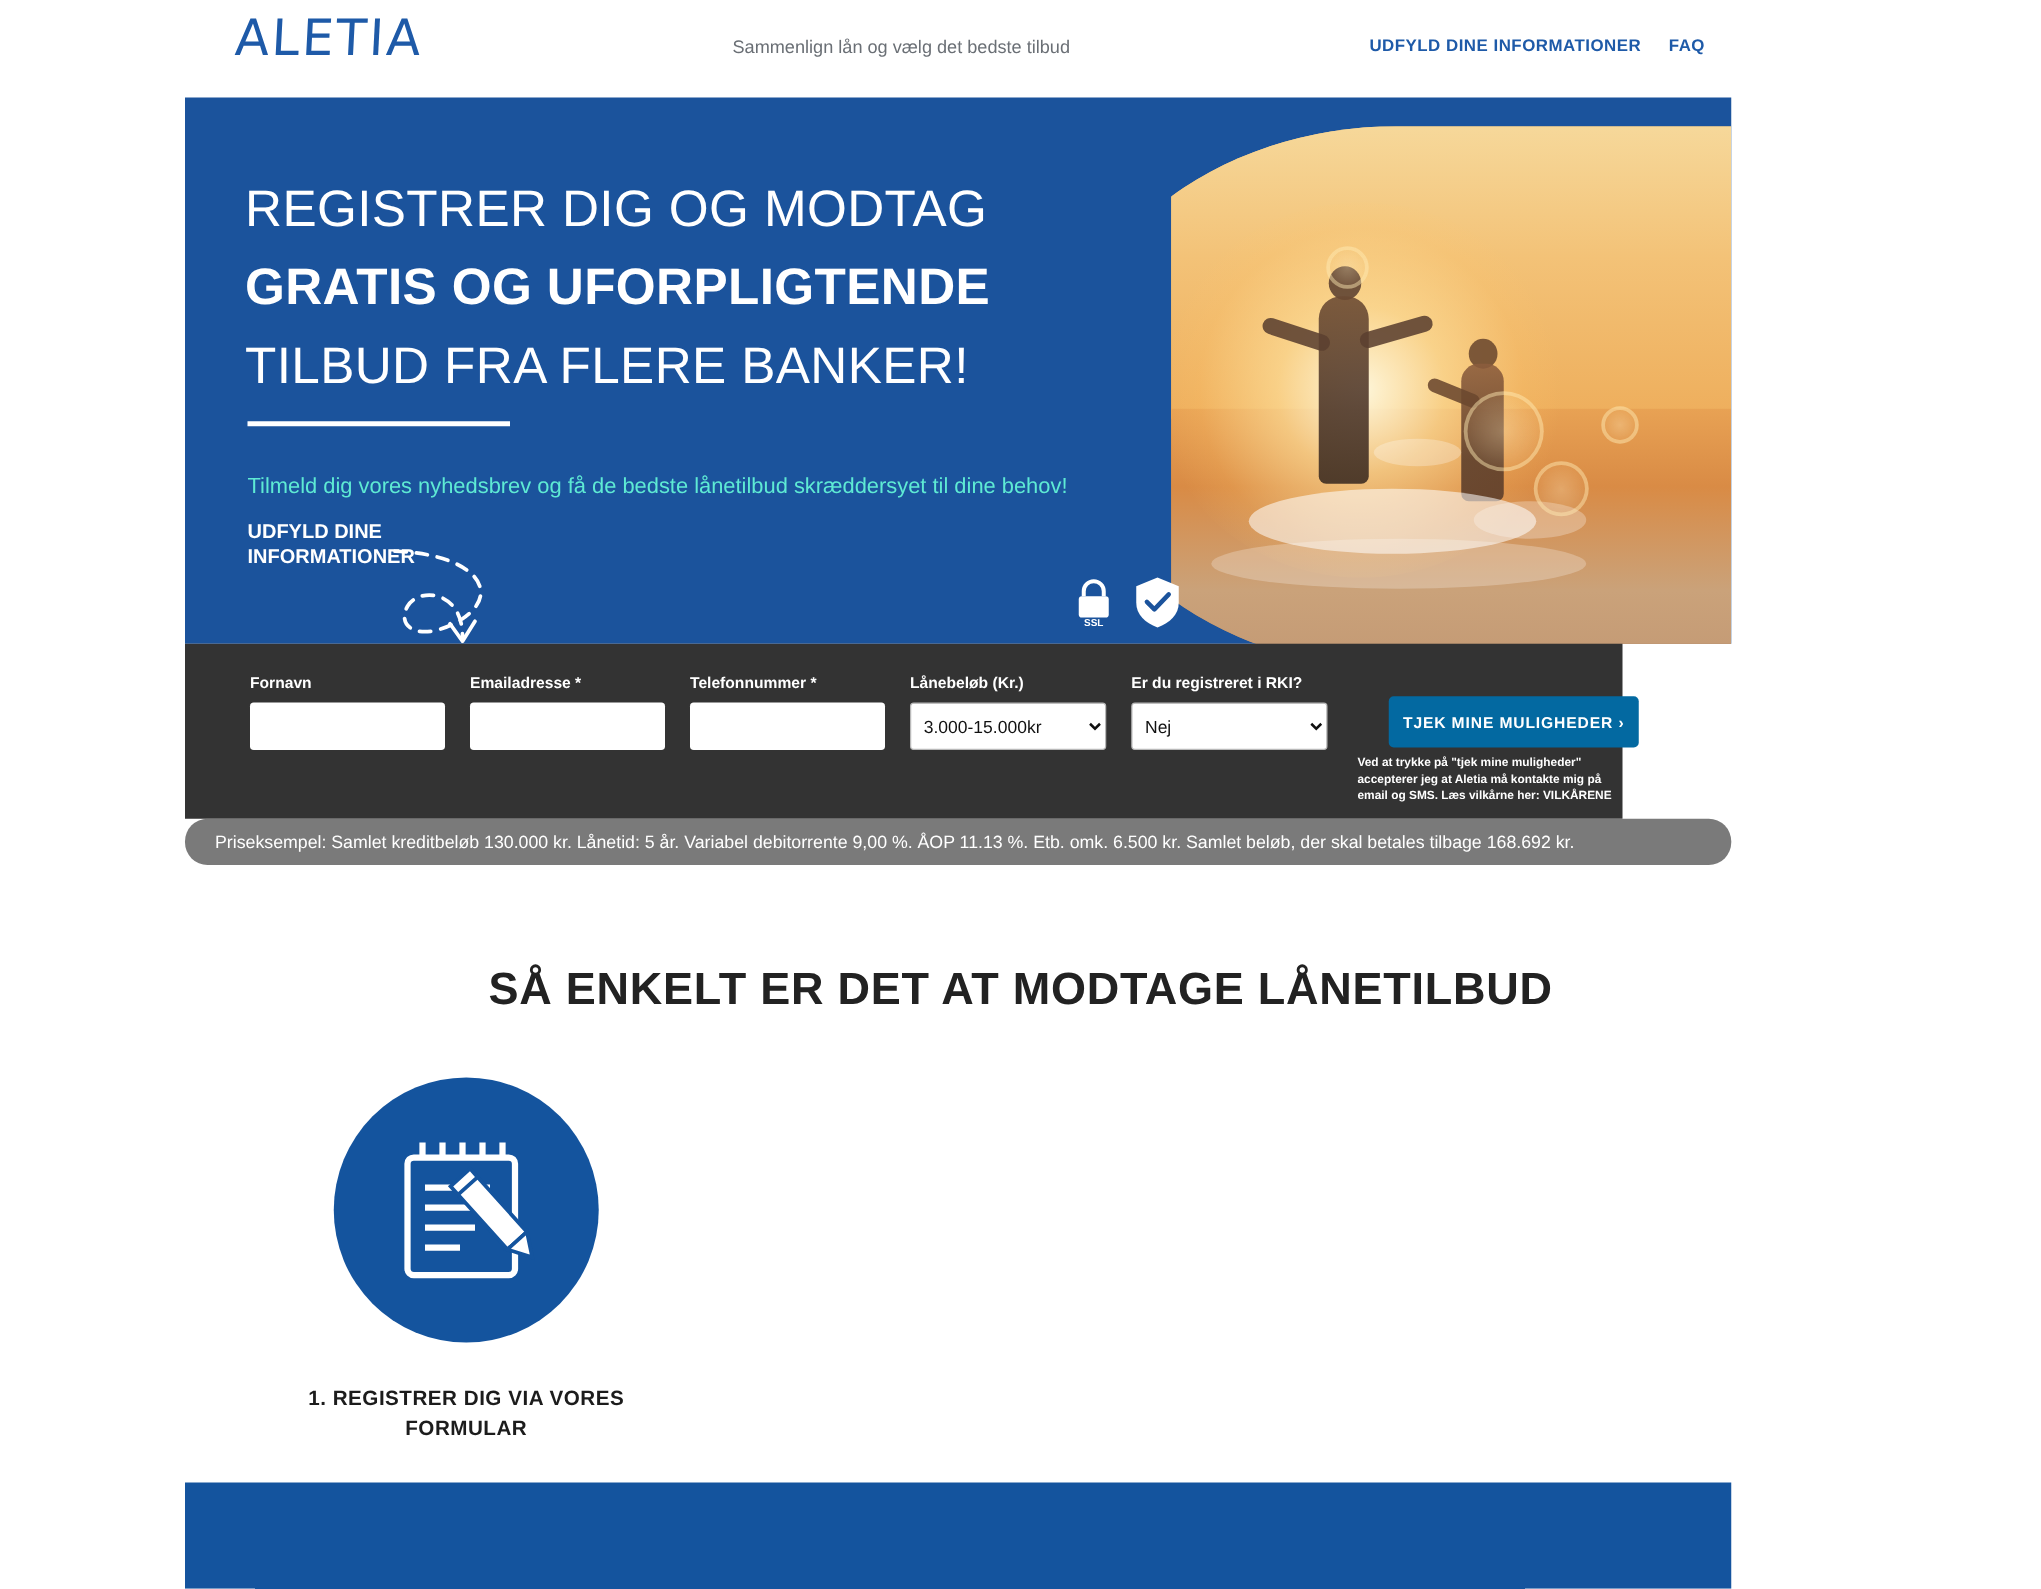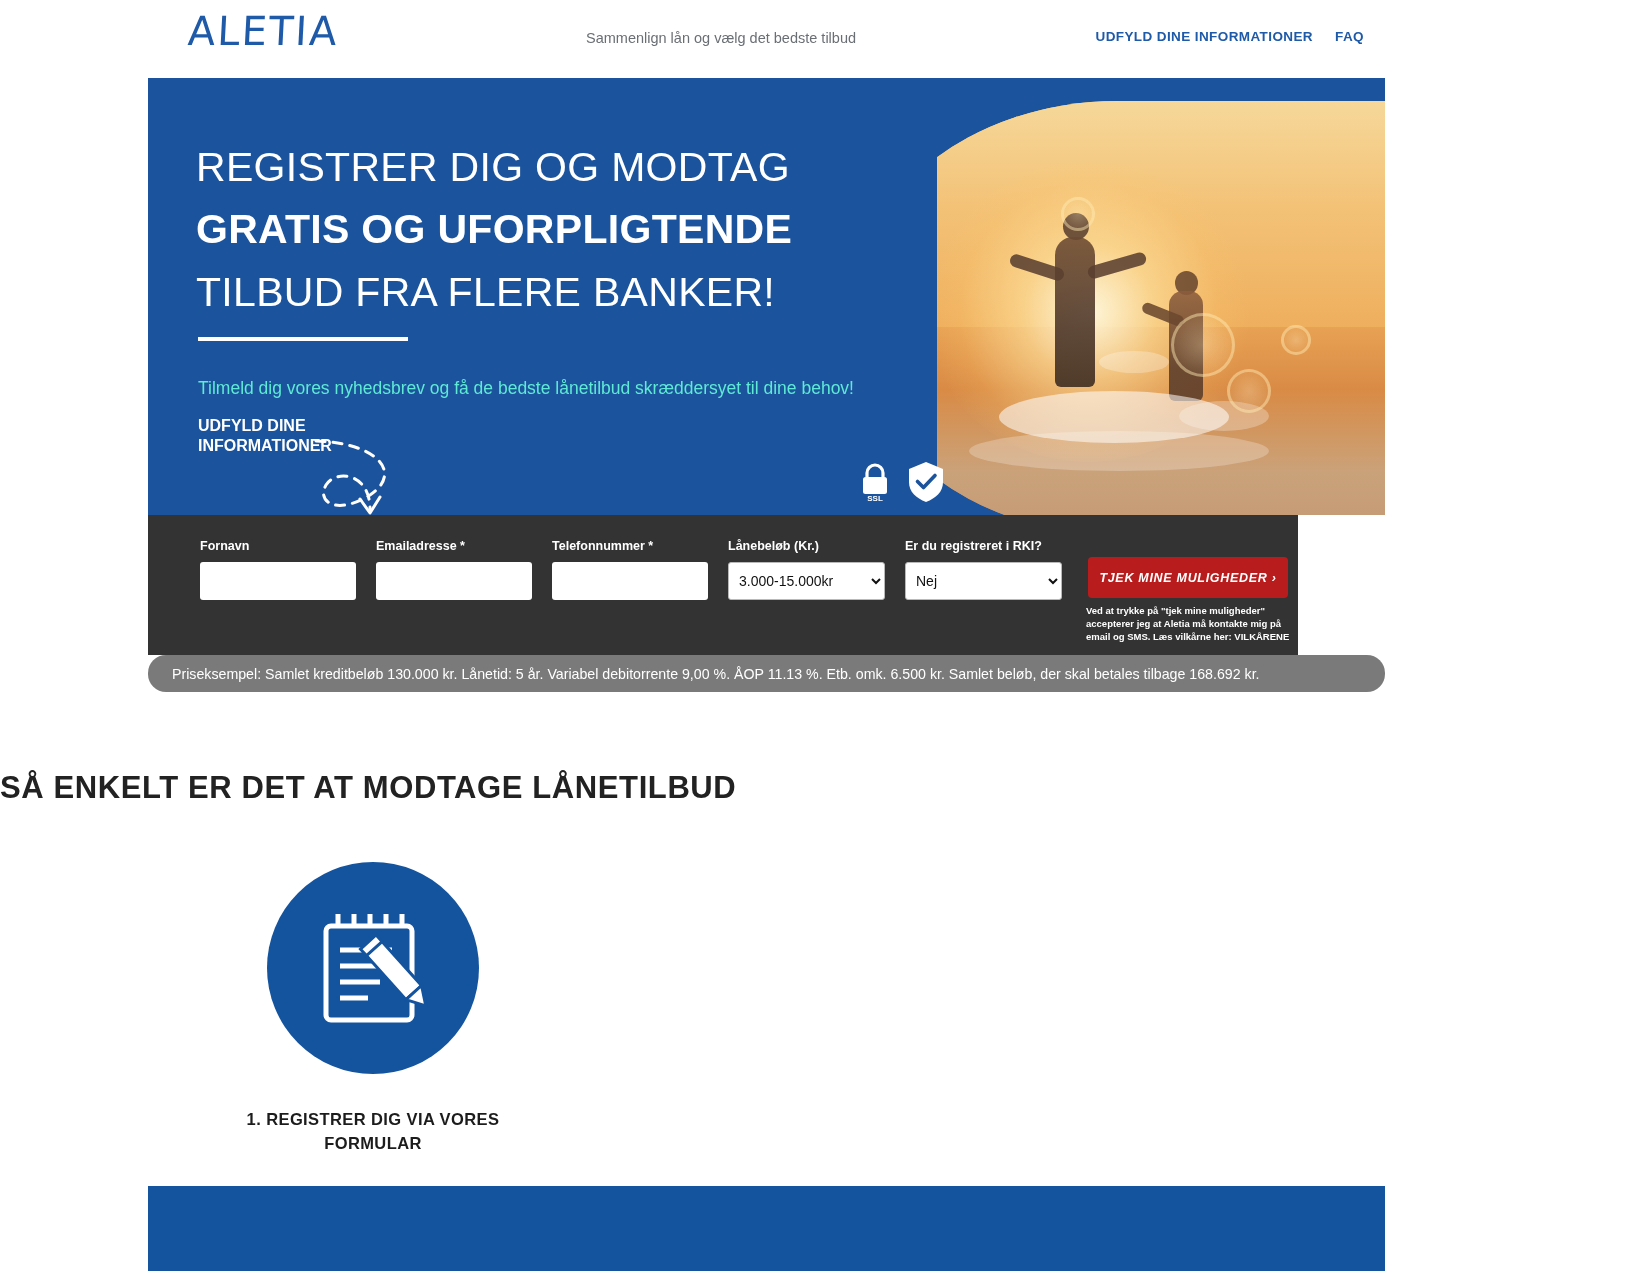--- a/index.html
+++ b/index.html
@@ -257,32 +257,31 @@
   .f-fornavn { left: 52px; }
   .f-email   { left: 228px; }
   .f-tlf     { left: 404px; }
   .f-belob   { left: 580px; }
   .f-belob select { width: 157px; }
   .f-rki     { left: 757px; }
   .f-rki select { width: 157px; }
 
   .submit-btn {
     position: absolute;
-    left: 940px; top: 42px;
+    left: 963px; top: 42px;
     width: 200px; height: 41px;
-    background: #b91c1c;
+    background: #0369a1;
     color: #ffffff;
     border: none;
     border-radius: 4px;
     font-size: 12.5px;
     font-weight: bold;
     letter-spacing: 0.7px;
     cursor: pointer;
     font-family: "Liberation Sans", sans-serif;
-    font-style: italic;
   }
   .disclaimer {
     position: absolute;
     left: 938px; top: 90px;
     width: 250px;
     font-size: 9.5px;
     line-height: 1.35;
     color: #ffffff;
     font-weight: bold;
   }
@@ -300,21 +299,22 @@
     align-items: center;
     padding-left: 24px;
     border-radius: 18px;
   }
 
   
   .steps-title {
     position: absolute;
     left: 0; top: 770px;
     width: 1633px;
-    font-size: 31px;
+    text-align: center;
+    font-size: 36px;
     font-weight: bold;
     color: #222;
     letter-spacing: 0.6px;
   }
   .step {
     position: absolute;
     top: 862px;
     width: 300px;
     text-align: center;
   }

